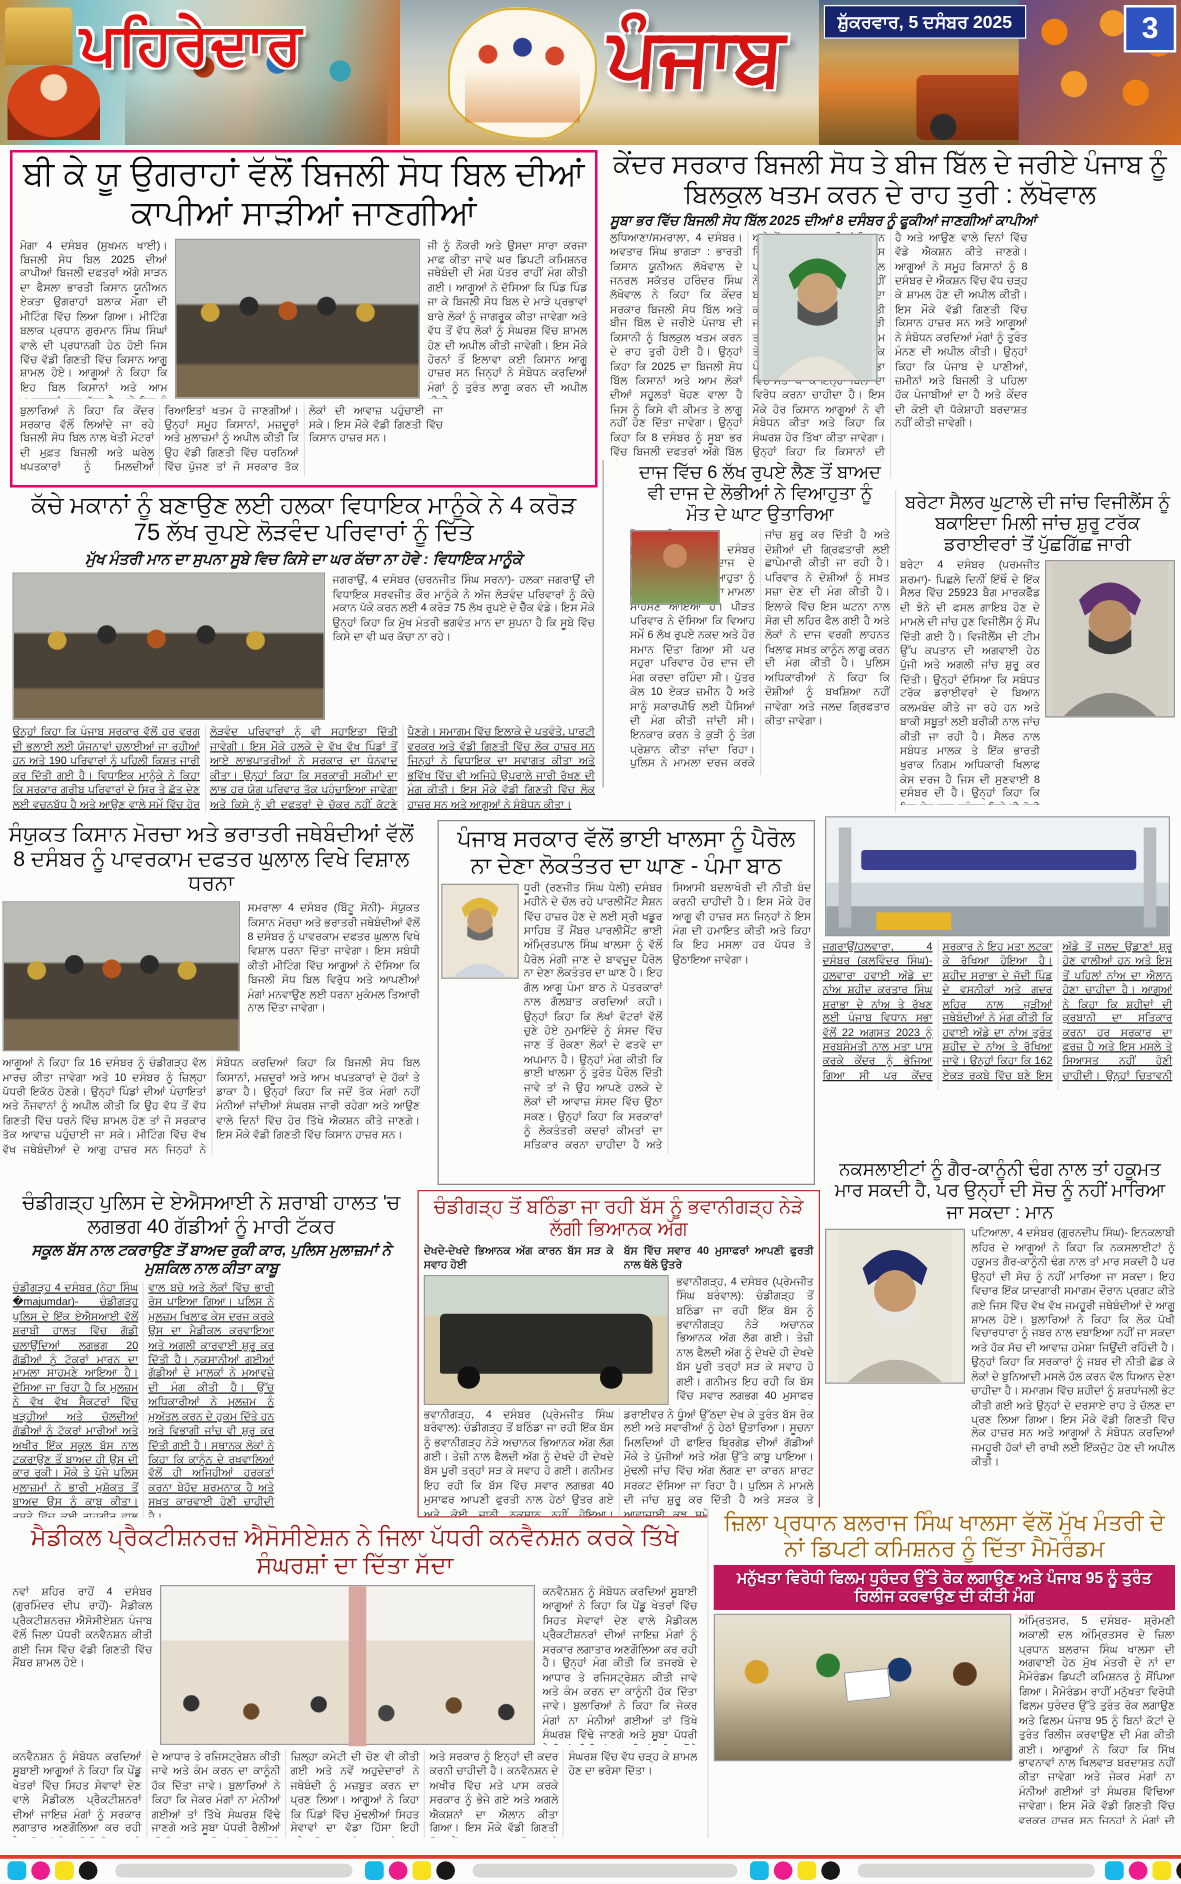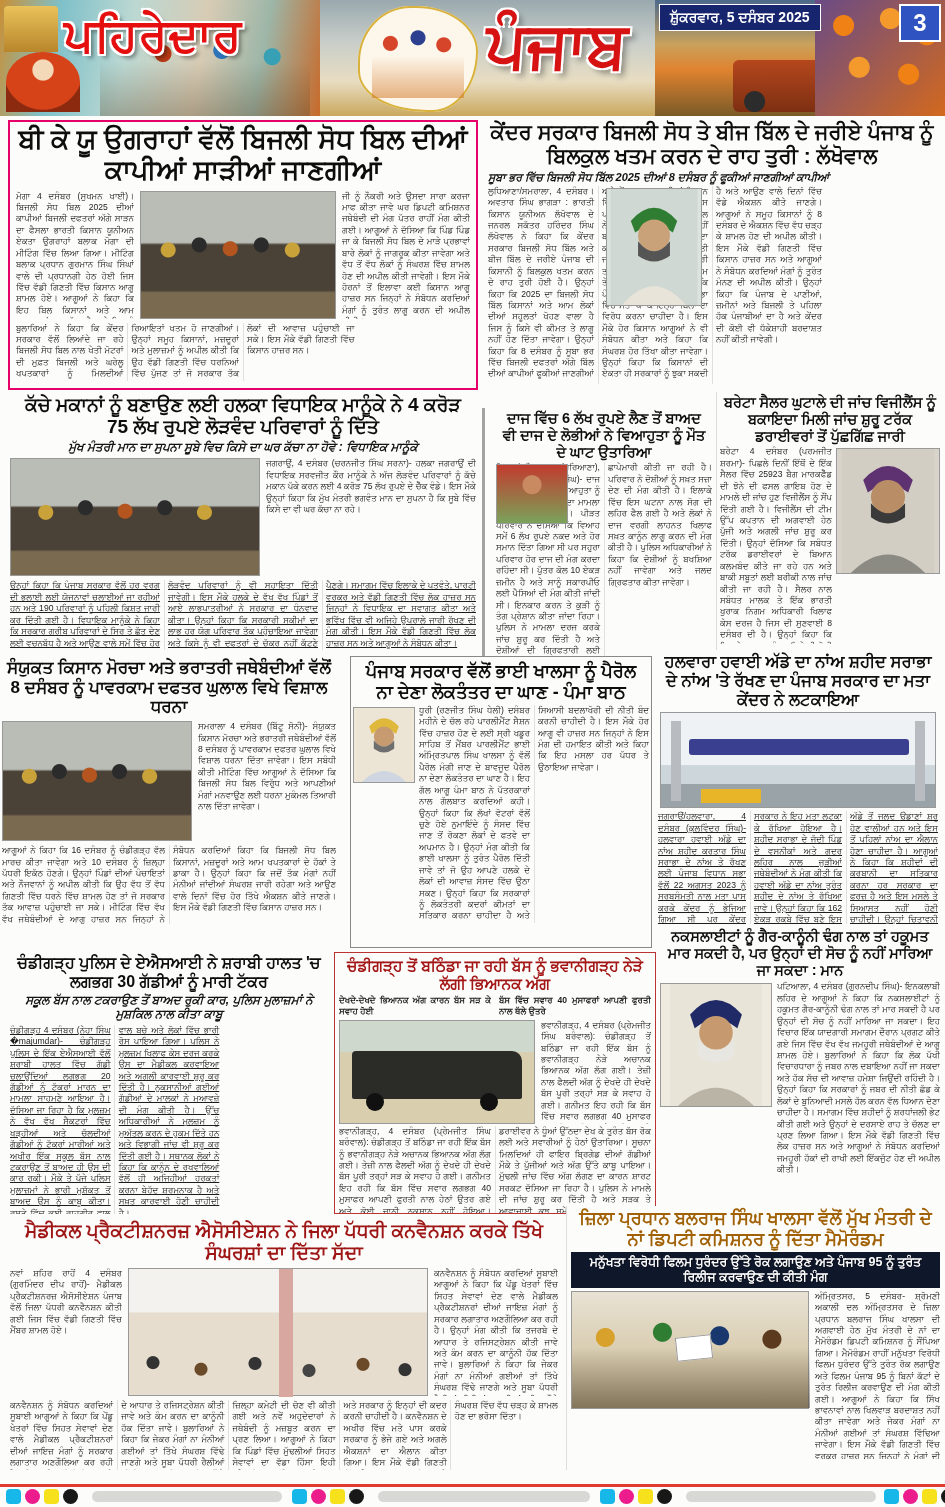--- a/index.html
+++ b/index.html
@@ -50,53 +50,53 @@
       radial-gradient(circle 10px at 34% 58%,#f49a2c 0 10px,transparent 11px),
       radial-gradient(circle 10px at 72% 64%,#f08114 0 10px,transparent 11px),
       linear-gradient(135deg,#6a4b86,#d2691e);}
   .datebox{position:absolute;left:4px;top:4px;background:#17246e;color:#fff;font-weight:bold;
     font-size:14px;padding:4px 10px;border:1px solid #fff;}
   .pagenum{position:absolute;right:4px;top:4px;width:38px;height:34px;background:#2f53c0;color:#fff;
     font-size:24px;font-weight:bold;display:flex;align-items:center;justify-content:center;
     border:2px solid #fff;}
   
   .article{position:absolute;overflow:hidden;background:#fcfcfa;}
-  .hl{font-weight:bold;color:#0d0d0d;text-align:center;line-height:1.16;margin:2px 4px;}
+  .hl{font-weight:normal;color:#0d0d0d;text-align:center;line-height:1.16;margin:2px 4px;}
   .sub{font-weight:bold;font-style:italic;text-align:center;color:#141414;line-height:1.2;}
   .lead{font-weight:bold;font-style:italic;color:#101010;}
   .bt{font-size:8.6px;line-height:1.33;text-align:justify;color:#1d1d1d;overflow:hidden;}
   .cols2{column-count:2;column-gap:8px;column-rule:1px solid #e0e0dc;column-fill:auto;}
   .cols3{column-count:3;column-gap:8px;column-rule:1px solid #e0e0dc;column-fill:auto;text-decoration:underline;}
   .cols4{column-count:4;column-gap:8px;column-rule:1px solid #e0e0dc;column-fill:auto;}
   .cols5{column-count:5;column-gap:8px;column-rule:1px solid #e0e0dc;column-fill:auto;}
   .photo{background:#cfc8ba;border:1px solid #999;box-sizing:border-box;flex-shrink:0;}
   .grp{background:
       radial-gradient(circle 7px at 14% 46%,#caa23a 0 7px,transparent 8px),
       radial-gradient(circle 7px at 30% 42%,#2b2b2b 0 7px,transparent 8px),
       radial-gradient(circle 7px at 46% 45%,#b4541e 0 7px,transparent 8px),
       radial-gradient(circle 7px at 62% 42%,#2b2b2b 0 7px,transparent 8px),
       radial-gradient(circle 7px at 78% 46%,#caa23a 0 7px,transparent 8px),
       linear-gradient(180deg,#b9bdb6 0 40%,#4a4137 42% 78%,#7a6a50 80% 100%);}
   .portrait{position:relative;overflow:hidden;}
   .portrait svg{display:block;width:100%;height:100%;}
   .a1{left:8px;top:120px;width:470px;height:270px;border:2px solid #e5006a;box-sizing:border-box;}
   .a2{left:484px;top:118px;width:456px;height:272px;}
   .a3{left:8px;top:392px;width:470px;height:262px;}
-  .a4{left:482px;top:408px;width:230px;height:262px;border-left:3px solid #a3a3a3;padding-left:11px;box-sizing:border-box;}
+  .a4{left:482px;top:368px;width:230px;height:262px;border-left:1px solid #a3a3a3;padding-left:21px;box-sizing:border-box;}
   .a5{left:716px;top:392px;width:224px;height:262px;border-left:1px solid #ddd;padding-left:3px;box-sizing:border-box;}
   .a6{left:0;top:656px;width:338px;height:268px;}
   .a7{left:350px;top:656px;width:302px;height:292px;border:1px solid #888;box-sizing:border-box;padding:2px;}
   .a8{left:656px;top:650px;width:284px;height:274px;}
   .a9{left:8px;top:952px;width:322px;height:262px;}
   .a10{left:334px;top:952px;width:322px;height:262px;border:1px solid #b33;box-sizing:border-box;padding:2px;}
   .a11{left:660px;top:926px;width:280px;height:288px;}
   .a12{left:8px;top:1218px;width:552px;height:252px;}
   .a13{left:566px;top:1206px;width:374px;height:264px;border-left:1px solid #ddd;padding-left:4px;box-sizing:border-box;}
   .flexrow{display:flex;gap:6px;align-items:flex-start;}
-  .band{background:#0f172a;color:#fff;font-weight:bold;text-align:center;font-size:12.5px;
+  .band{background:#be185d;color:#fff;font-weight:bold;text-align:center;font-size:12.5px;
     padding:3px 4px;margin:2px 0;text-shadow:1px 1px 1px rgba(0,0,0,.35);}
   .hl-red{color:#9e1515;}
   .hl-blue{color:#a16207;text-shadow:1px 1px 0 #fff;}
   .hl-maroon{color:#a31616;}
   
   .footrule{position:absolute;left:0;top:1484px;width:945px;height:3px;background:#e23a2e;}
   .dots{position:absolute;top:1489px;height:16px;display:flex;gap:4px;}
   .dot{width:15px;height:15px;border-radius:4px;}
   .c{background:#18b7ea}.m{background:#ec1c8d;border-radius:50%}.y{background:#f6e11c}.k{background:#181818;border-radius:50%}
   .graybar{position:absolute;top:1491px;height:11px;background:#d8d8d4;border-radius:6px;}
@@ -207,33 +207,32 @@
           <circle cx="30" cy="31" r="11" fill="#c79b70"></circle>
           <path d="M19 35 q11 13 22 0 l0 9 q-11 8 -22 0 z" fill="#6e6e6e"></path>
           <path d="M6 80 q24 -24 48 0 z" fill="#cfd6e2"></path>
           </svg>
       </div>
       <div class="bt cols2" style="height:218px">ਧੂਰੀ (ਰਣਜੀਤ ਸਿੰਘ ਧੇਲੀ) ਦਸੰਬਰ ਮਹੀਨੇ ਦੇ ਚੱਲ ਰਹੇ ਪਾਰਲੀਮੈਂਟ ਸੈਸ਼ਨ ਵਿੱਚ ਹਾਜ਼ਰ ਹੋਣ ਦੇ ਲਈ ਸ੍ਰੀ ਖਡੂਰ ਸਾਹਿਬ ਤੋਂ ਮੈਂਬਰ ਪਾਰਲੀਮੈਂਟ ਭਾਈ ਅੰਮ੍ਰਿਤਪਾਲ ਸਿੰਘ ਖਾਲਸਾ ਨੂੰ ਵੱਲੋਂ ਪੈਰੋਲ ਮੰਗੀ ਜਾਣ ਦੇ ਬਾਵਜੂਦ ਪੈਰੋਲ ਨਾ ਦੇਣਾ ਲੋਕਤੰਤਰ ਦਾ ਘਾਣ ਹੈ। ਇਹ ਗੱਲ ਆਗੂ ਪੰਮਾ ਬਾਠ ਨੇ ਪੱਤਰਕਾਰਾਂ ਨਾਲ ਗੱਲਬਾਤ ਕਰਦਿਆਂ ਕਹੀ। ਉਨ੍ਹਾਂ ਕਿਹਾ ਕਿ ਲੱਖਾਂ ਵੋਟਰਾਂ ਵੱਲੋਂ ਚੁਣੇ ਹੋਏ ਨੁਮਾਇੰਦੇ ਨੂੰ ਸੰਸਦ ਵਿੱਚ ਜਾਣ ਤੋਂ ਰੋਕਣਾ ਲੋਕਾਂ ਦੇ ਫਤਵੇ ਦਾ ਅਪਮਾਨ ਹੈ। ਉਨ੍ਹਾਂ ਮੰਗ ਕੀਤੀ ਕਿ ਭਾਈ ਖਾਲਸਾ ਨੂੰ ਤੁਰੰਤ ਪੈਰੋਲ ਦਿੱਤੀ ਜਾਵੇ ਤਾਂ ਜੋ ਉਹ ਆਪਣੇ ਹਲਕੇ ਦੇ ਲੋਕਾਂ ਦੀ ਆਵਾਜ਼ ਸੰਸਦ ਵਿੱਚ ਉਠਾ ਸਕਣ। ਉਨ੍ਹਾਂ ਕਿਹਾ ਕਿ ਸਰਕਾਰਾਂ ਨੂੰ ਲੋਕਤੰਤਰੀ ਕਦਰਾਂ ਕੀਮਤਾਂ ਦਾ ਸਤਿਕਾਰ ਕਰਨਾ ਚਾਹੀਦਾ ਹੈ ਅਤੇ ਸਿਆਸੀ ਬਦਲਾਖੋਰੀ ਦੀ ਨੀਤੀ ਬੰਦ ਕਰਨੀ ਚਾਹੀਦੀ ਹੈ। ਇਸ ਮੌਕੇ ਹੋਰ ਆਗੂ ਵੀ ਹਾਜ਼ਰ ਸਨ ਜਿਨ੍ਹਾਂ ਨੇ ਇਸ ਮੰਗ ਦੀ ਹਮਾਇਤ ਕੀਤੀ ਅਤੇ ਕਿਹਾ ਕਿ ਇਹ ਮਸਲਾ ਹਰ ਪੱਧਰ ਤੇ ਉਠਾਇਆ ਜਾਵੇਗਾ।</div>
     </div>
   </div>
 
   <div class="article a8">
-    <div class="hl" style="font-size:16.5px">ਹਲਵਾਰਾ ਹਵਾਈ ਅੱਡੇ ਦਾ ਨਾਂਅ ਸ਼ਹੀਦ ਸਰਾਭਾ ਦੇ ਨਾਂਅ 'ਤੇ ਰੱਖਣ ਦਾ ਪੰਜਾਬ ਸਰਕਾਰ ਦਾ ਮਤਾ ਕੇਂਦਰ ਨੇ ਲਟਕਾਇਆ</div>
     <div class="photo" style="width:276px;height:96px;margin:3px auto;
          background:linear-gradient(#eef2f5 0 55%,#cdd6da 56% 75%,#9aa4a8 76% 100%);position:relative;">
       <div style="position:absolute;left:28px;top:26px;width:220px;height:16px;background:#3a3f8f;border-radius:3px;"></div>
       <div style="position:absolute;left:10px;top:8px;width:10px;height:80px;background:#b8bcc0;"></div>
       <div style="position:absolute;right:10px;top:8px;width:10px;height:80px;background:#b8bcc0;"></div>
       <div style="position:absolute;left:40px;bottom:4px;width:60px;height:14px;background:#e8b428;"></div>
     </div>
     <div class="bt cols3" style="margin:0 2px;height:120px">ਜਗਰਾਉਂ/ਹਲਵਾਰਾ, 4 ਦਸੰਬਰ (ਕੁਲਵਿੰਦਰ ਸਿੰਘ)- ਹਲਵਾਰਾ ਹਵਾਈ ਅੱਡੇ ਦਾ ਨਾਂਅ ਸ਼ਹੀਦ ਕਰਤਾਰ ਸਿੰਘ ਸਰਾਭਾ ਦੇ ਨਾਂਅ ਤੇ ਰੱਖਣ ਲਈ ਪੰਜਾਬ ਵਿਧਾਨ ਸਭਾ ਵੱਲੋਂ 22 ਅਗਸਤ 2023 ਨੂੰ ਸਰਬਸੰਮਤੀ ਨਾਲ ਮਤਾ ਪਾਸ ਕਰਕੇ ਕੇਂਦਰ ਨੂੰ ਭੇਜਿਆ ਗਿਆ ਸੀ ਪਰ ਕੇਂਦਰ ਸਰਕਾਰ ਨੇ ਇਹ ਮਤਾ ਲਟਕਾ ਕੇ ਰੱਖਿਆ ਹੋਇਆ ਹੈ। ਸ਼ਹੀਦ ਸਰਾਭਾ ਦੇ ਜੱਦੀ ਪਿੰਡ ਦੇ ਵਸਨੀਕਾਂ ਅਤੇ ਗਦਰ ਲਹਿਰ ਨਾਲ ਜੁੜੀਆਂ ਜਥੇਬੰਦੀਆਂ ਨੇ ਮੰਗ ਕੀਤੀ ਕਿ ਹਵਾਈ ਅੱਡੇ ਦਾ ਨਾਂਅ ਤੁਰੰਤ ਸ਼ਹੀਦ ਦੇ ਨਾਂਅ ਤੇ ਰੱਖਿਆ ਜਾਵੇ। ਉਨ੍ਹਾਂ ਕਿਹਾ ਕਿ 162 ਏਕੜ ਰਕਬੇ ਵਿੱਚ ਬਣੇ ਇਸ ਅੱਡੇ ਤੋਂ ਜਲਦ ਉਡਾਣਾਂ ਸ਼ੁਰੂ ਹੋਣ ਵਾਲੀਆਂ ਹਨ ਅਤੇ ਇਸ ਤੋਂ ਪਹਿਲਾਂ ਨਾਂਅ ਦਾ ਐਲਾਨ ਹੋਣਾ ਚਾਹੀਦਾ ਹੈ। ਆਗੂਆਂ ਨੇ ਕਿਹਾ ਕਿ ਸ਼ਹੀਦਾਂ ਦੀ ਕੁਰਬਾਨੀ ਦਾ ਸਤਿਕਾਰ ਕਰਨਾ ਹਰ ਸਰਕਾਰ ਦਾ ਫਰਜ਼ ਹੈ ਅਤੇ ਇਸ ਮਸਲੇ ਤੇ ਸਿਆਸਤ ਨਹੀਂ ਹੋਣੀ ਚਾਹੀਦੀ। ਉਨ੍ਹਾਂ ਚਿਤਾਵਨੀ ਦਿੱਤੀ ਕਿ ਜੇ ਮੰਗ ਨਾ ਮੰਨੀ ਗਈ ਤਾਂ ਸੰਘਰਸ਼ ਵਿੱਢਿਆ ਜਾਵੇਗਾ।</div>
   </div>
 
   <div class="article a9">
-    <div class="hl" style="font-size:16px">ਚੰਡੀਗੜ੍ਹ ਪੁਲਿਸ ਦੇ ਏਐਸਆਈ ਨੇ ਸ਼ਰਾਬੀ ਹਾਲਤ 'ਚ ਲਗਭਗ 30 ਗੱਡੀਆਂ ਨੂੰ ਮਾਰੀ ਟੱਕਰ</div>
+    <div class="hl" style="font-size:16px">ਚੰਡੀਗੜ੍ਹ ਪੁਲਿਸ ਦੇ ਏਐਸਆਈ ਨੇ ਸ਼ਰਾਬੀ ਹਾਲਤ 'ਚ ਲਗਭਗ 40 ਗੱਡੀਆਂ ਨੂੰ ਮਾਰੀ ਟੱਕਰ</div>
     <div class="sub" style="font-size:12px">ਸਕੂਲ ਬੱਸ ਨਾਲ ਟਕਰਾਉਣ ਤੋਂ ਬਾਅਦ ਰੁਕੀ ਕਾਰ, ਪੁਲਿਸ ਮੁਲਾਜ਼ਮਾਂ ਨੇ ਮੁਸ਼ਕਿਲ ਨਾਲ ਕੀਤਾ ਕਾਬੂ</div>
     <div class="bt cols3" style="margin:3px 2px;height:198px">ਚੰਡੀਗੜ੍ਹ 4 ਦਸੰਬਰ (ਨੇਹਾ ਸਿੰਘ �majumdar)- ਚੰਡੀਗੜ੍ਹ ਪੁਲਿਸ ਦੇ ਇੱਕ ਏਐਸਆਈ ਵੱਲੋਂ ਸ਼ਰਾਬੀ ਹਾਲਤ ਵਿੱਚ ਗੱਡੀ ਚਲਾਉਂਦਿਆਂ ਲਗਭਗ 20 ਗੱਡੀਆਂ ਨੂੰ ਟੱਕਰਾਂ ਮਾਰਨ ਦਾ ਮਾਮਲਾ ਸਾਹਮਣੇ ਆਇਆ ਹੈ। ਦੱਸਿਆ ਜਾ ਰਿਹਾ ਹੈ ਕਿ ਮੁਲਜ਼ਮ ਨੇ ਵੱਖ ਵੱਖ ਸੈਕਟਰਾਂ ਵਿੱਚ ਖੜ੍ਹੀਆਂ ਅਤੇ ਚੱਲਦੀਆਂ ਗੱਡੀਆਂ ਨੂੰ ਟੱਕਰਾਂ ਮਾਰੀਆਂ ਅਤੇ ਅਖੀਰ ਇੱਕ ਸਕੂਲ ਬੱਸ ਨਾਲ ਟਕਰਾਉਣ ਤੋਂ ਬਾਅਦ ਹੀ ਉਸ ਦੀ ਕਾਰ ਰੁਕੀ। ਮੌਕੇ ਤੇ ਪੁੱਜੇ ਪੁਲਿਸ ਮੁਲਾਜ਼ਮਾਂ ਨੇ ਭਾਰੀ ਮੁਸ਼ੱਕਤ ਤੋਂ ਬਾਅਦ ਉਸ ਨੂੰ ਕਾਬੂ ਕੀਤਾ। ਰਸਤੇ ਵਿੱਚ ਕਈ ਰਾਹਗੀਰ ਵਾਲ ਵਾਲ ਬਚੇ ਅਤੇ ਲੋਕਾਂ ਵਿੱਚ ਭਾਰੀ ਰੋਸ ਪਾਇਆ ਗਿਆ। ਪੁਲਿਸ ਨੇ ਮੁਲਜ਼ਮ ਖਿਲਾਫ ਕੇਸ ਦਰਜ ਕਰਕੇ ਉਸ ਦਾ ਮੈਡੀਕਲ ਕਰਵਾਇਆ ਅਤੇ ਅਗਲੀ ਕਾਰਵਾਈ ਸ਼ੁਰੂ ਕਰ ਦਿੱਤੀ ਹੈ। ਨੁਕਸਾਨੀਆਂ ਗਈਆਂ ਗੱਡੀਆਂ ਦੇ ਮਾਲਕਾਂ ਨੇ ਮੁਆਵਜ਼ੇ ਦੀ ਮੰਗ ਕੀਤੀ ਹੈ। ਉੱਚ ਅਧਿਕਾਰੀਆਂ ਨੇ ਮੁਲਜ਼ਮ ਨੂੰ ਮੁਅੱਤਲ ਕਰਨ ਦੇ ਹੁਕਮ ਦਿੱਤੇ ਹਨ ਅਤੇ ਵਿਭਾਗੀ ਜਾਂਚ ਵੀ ਸ਼ੁਰੂ ਕਰ ਦਿੱਤੀ ਗਈ ਹੈ। ਸਥਾਨਕ ਲੋਕਾਂ ਨੇ ਕਿਹਾ ਕਿ ਕਾਨੂੰਨ ਦੇ ਰਖਵਾਲਿਆਂ ਵੱਲੋਂ ਹੀ ਅਜਿਹੀਆਂ ਹਰਕਤਾਂ ਕਰਨਾ ਬੇਹੱਦ ਸ਼ਰਮਨਾਕ ਹੈ ਅਤੇ ਸਖ਼ਤ ਕਾਰਵਾਈ ਹੋਣੀ ਚਾਹੀਦੀ ਹੈ।</div>
   </div>
 
   <div class="article a10">
     <div class="hl hl-maroon" style="font-size:15.5px">ਚੰਡੀਗੜ੍ਹ ਤੋਂ ਬਠਿੰਡਾ ਜਾ ਰਹੀ ਬੱਸ ਨੂੰ ਭਵਾਨੀਗੜ੍ਹ ਨੇੜੇ ਲੱਗੀ ਭਿਆਨਕ ਅੱਗ</div>
     <div style="display:flex;gap:8px;margin:2px 2px;">
       <div class="bt" style="font-weight:bold;flex:1">ਦੇਖਦੇ-ਦੇਖਦੇ ਭਿਆਨਕ ਅੱਗ ਕਾਰਨ ਬੱਸ ਸੜ ਕੇ ਸਵਾਹ ਹੋਈ</div>
       <div class="bt" style="font-weight:bold;flex:1">ਬੱਸ ਵਿੱਚ ਸਵਾਰ 40 ਮੁਸਾਫਰਾਂ ਆਪਣੀ ਫੁਰਤੀ ਨਾਲ ਥੱਲੇ ਉਤਰੇ</div>
     </div>

